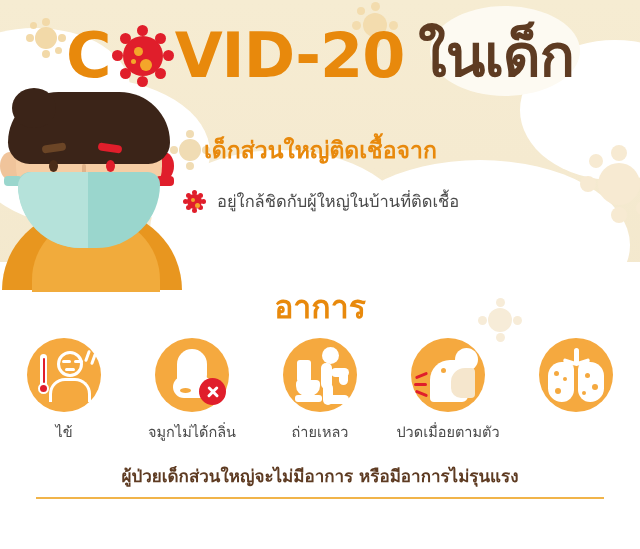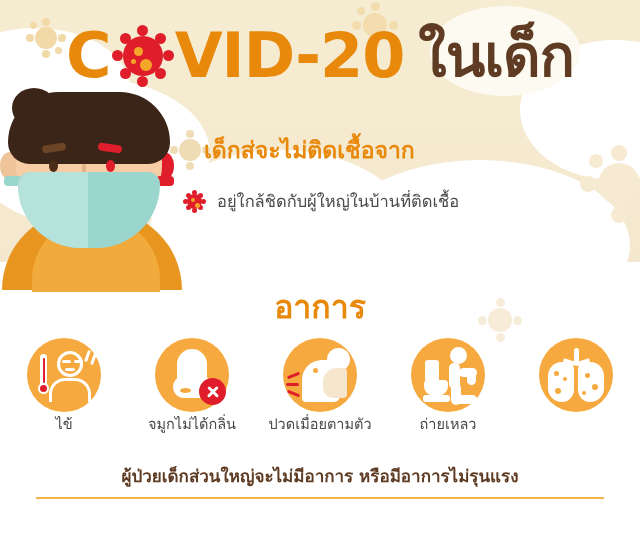--- a/index.html
+++ b/index.html
@@ -151,21 +151,21 @@
   .sym-grid {
     position:absolute; left:0; top:338px; width:640px;
     display:flex; justify-content:space-around; align-items:flex-start;
   }
   .sym-item { width:120px; text-align:center; }
   .sym-circle {
     width:74px; height:74px; border-radius:50%;
     background:#f5a93f; margin:0 auto; position:relative;
   }
   .sym-label {
-    margin-top:0; font-size:14.5px; color:#4a4a4a; white-space:nowrap;
+    margin-top:8px; font-size:14.5px; color:#4a4a4a; white-space:nowrap;
   }
   .r { position:absolute; background:#e01e2b; }
 
   
   .fv-head { left:30px; top:13px; width:26px; height:26px; border-radius:50%;
              border:3.5px solid #fff; background:transparent; position:absolute; }
   .fv-body { left:22px; top:40px; width:42px; height:24px;
              border:3.5px solid #fff; border-bottom:none; background:transparent;
              border-radius:16px 16px 0 0; position:absolute; }
   .fv-eye  { position:absolute; top:22px; width:9px; height:3px; background:#fff;
@@ -340,21 +340,21 @@
     <div class="brow r"></div>
     <div class="eye l"></div>
     <div class="eye r"></div>
     <div class="nose-l"></div>
     <div class="mask-band l"></div>
     <div class="mask-band r"></div>
     <div class="mask"></div>
     <div class="mask-hi"></div>
   </div>
 
-  <div class="sec-head">เด็กส่จะไม่ติดเชื้อจาก</div>
+  <div class="sec-head">เด็กส่วนใหญ่ติดเชื้อจาก</div>
 
   <div class="bullet-row r1">
     <span class="mini-virus">
       <span class="mc"></span>
       <span class="ms" style="left:9px;  top:0;"></span>
       <span class="ms" style="left:9px;  top:18px;"></span>
       <span class="ms" style="left:0;    top:9px;"></span>
       <span class="ms" style="left:18px; top:9px;"></span>
       <span class="ms" style="left:3px;  top:3px;"></span>
       <span class="ms" style="left:15px; top:3px;"></span>
@@ -395,44 +395,44 @@
         <span class="xbadge">
           <span class="xbar" style="transform:translate(-50%,-50%) rotate(45deg);"></span>
           <span class="xbar" style="transform:translate(-50%,-50%) rotate(-45deg);"></span>
         </span>
       </div>
       <div class="sym-label">จมูกไม่ได้กลิ่น</div>
     </div>
 
     <div class="sym-item">
       <div class="sym-circle">
-        <span class="ba-head"></span>
-        <span class="ba-torso"></span>
-        <span class="ba-arm"></span>
-        <span class="dot-or" style="left:30px; top:30px;"></span>
-        <span class="pain" style="left:4px;  top:36px; transform:rotate(-22deg);"></span>
-        <span class="pain" style="left:3px;  top:45px;"></span>
-        <span class="pain" style="left:4px;  top:54px; transform:rotate(22deg);"></span>
-      </div>
-      <div class="sym-label">ปวดเมื่อยตามตัว</div>
-    </div>
-
-    <div class="sym-item">
-      <div class="sym-circle">
         <span class="tl-tank"></span>
         <span class="tl-bowl"></span>
         <span class="tl-base"></span>
         <span class="tl-head"></span>
         <span class="tl-body"></span>
         <span class="tl-arm"></span>
         <span class="tl-arm2"></span>
         <span class="tl-leg"></span>
         <span class="tl-leg2"></span>
       </div>
       <div class="sym-label">ถ่ายเหลว</div>
+    </div>
+
+    <div class="sym-item">
+      <div class="sym-circle">
+        <span class="ba-head"></span>
+        <span class="ba-torso"></span>
+        <span class="ba-arm"></span>
+        <span class="dot-or" style="left:30px; top:30px;"></span>
+        <span class="pain" style="left:4px;  top:36px; transform:rotate(-22deg);"></span>
+        <span class="pain" style="left:3px;  top:45px;"></span>
+        <span class="pain" style="left:4px;  top:54px; transform:rotate(22deg);"></span>
+      </div>
+      <div class="sym-label">ปวดเมื่อยตามตัว</div>
     </div>
 
     <div class="sym-item">
       <div class="sym-circle">
         <span class="lg-trach"></span>
         <span class="lg-br" style="left:24px; transform:rotate(18deg);"></span>
         <span class="lg-br" style="left:38px; transform:rotate(-18deg);"></span>
         <span class="lung l"></span>
         <span class="lung r"></span>
         <span class="lspot" style="left:15px; top:33px; width:5px; height:5px;"></span>

